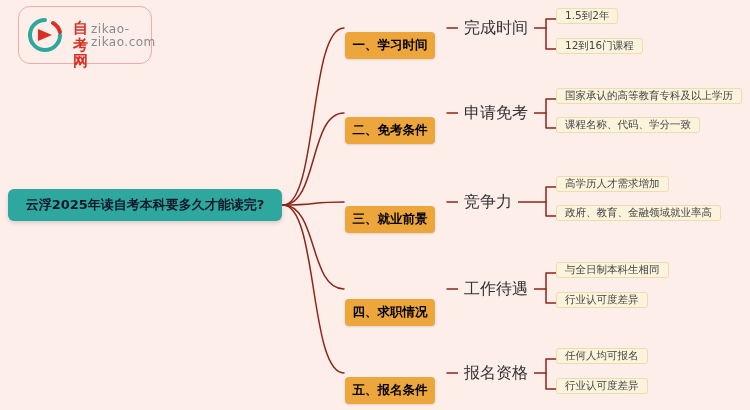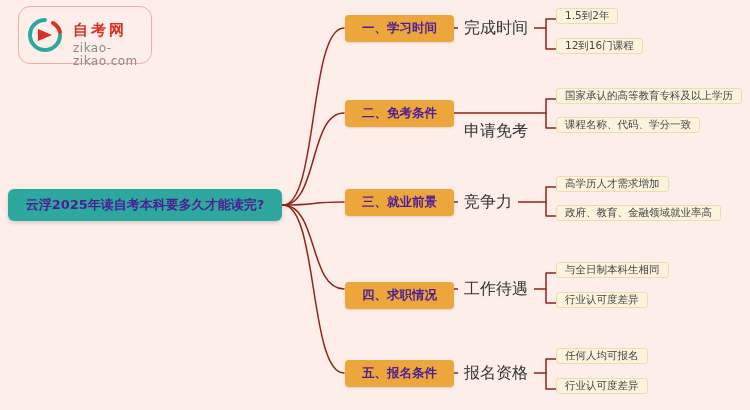--- a/index.html
+++ b/index.html
@@ -10,38 +10,39 @@
   }
   svg.connectors{position:absolute;left:0;top:0;width:750px;height:410px;pointer-events:none;}
 
   .logo-box{
     position:absolute;left:18px;top:6px;width:134px;height:58px;
     border:1px solid rgba(217,48,37,.35);border-radius:12px;
     display:flex;align-items:center;gap:8px;padding:0 6px;box-sizing:border-box;
     background:transparent;
   }
   .logo-icon{width:40px;height:40px;flex:0 0 auto;}
-  .logo-text{display:flex;flex-direction:column;line-height:1.1;margin-top:20px;}
+  .logo-text{display:flex;flex-direction:row;line-height:1.1;margin-top:20px;}
   .logo-title{color:var(--red,#d93025);font-weight:bold;font-size:15px;letter-spacing:3px;}
   .logo-domain{color:#8a8a8a;font-size:12px;letter-spacing:.5px;margin-top:3px;}
 
   .main-topic{
     position:absolute;left:8px;top:189px;width:274px;height:32px;
-    background:var(--teal,#2ea89e);color:#4c1d95;border-radius:6px;
+    background:var(--teal,#2ea89e);color:#0f172a;border-radius:6px;
     display:flex;align-items:center;justify-content:center;
     font-size:13px;font-weight:bold;box-shadow:0 2px 4px rgba(0,0,0,.15);
     box-sizing:border-box;padding:0 4px;white-space:nowrap;
   }
 
   .branch-title{
-    position:absolute;left:345px;width:109px;height:27px;
-    background:var(--orange,#eda63c);color:#4c1d95;border-radius:4px;
+    position:absolute;left:345px;width:90px;height:27px;
+    background:var(--orange,#eda63c);color:#000000;border-radius:4px;
     display:flex;align-items:center;justify-content:center;
     font-size:12.5px;font-weight:bold;white-space:nowrap;
     box-shadow:0 1px 2px rgba(0,0,0,.12);
+    margin-top:17px;
   }
   .branch-sub{
     position:absolute;left:458px;height:20px;display:flex;align-items:center;
     background:var(--bg,#fdeeea);padding:0 6px;
     font-size:16px;color:#333;white-space:nowrap;
   }
   .leaf{
     position:absolute;left:556px;height:16px;display:flex;align-items:center;
     background:var(--leaf-bg,#fbf3dc);border:1px solid var(--leaf-border,#ecdcb0);
     border-radius:3px;padding:0 8px;box-sizing:border-box;
@@ -87,21 +88,21 @@
   </div>
 
   <div class="main-topic">云浮2025年读自考本科要多久才能读完?</div>
 
   <div class="branch-title" style="top:15px">一、学习时间</div>
   <div class="branch-sub" style="top:18px">完成时间</div>
   <div class="leaf" style="top:8px">1.5到2年</div>
   <div class="leaf" style="top:38px">12到16门课程</div>
 
   <div class="branch-title" style="top:100px">二、免考条件</div>
-  <div class="branch-sub" style="top:121px">申请免考</div>
+  <div class="branch-sub" style="top:103px">申请免考</div>
   <div class="leaf" style="top:88px">国家承认的高等教育专科及以上学历</div>
   <div class="leaf" style="top:117px">课程名称、代码、学分一致</div>
 
   <div class="branch-title" style="top:189px">三、就业前景</div>
   <div class="branch-sub" style="top:192px">竞争力</div>
   <div class="leaf" style="top:205px">政府、教育、金融领域就业率高</div>
   <div class="leaf" style="top:176px">高学历人才需求增加</div>
 
   <div class="branch-title" style="top:282px">四、求职情况</div>
   <div class="branch-sub" style="top:279px">工作待遇</div>

